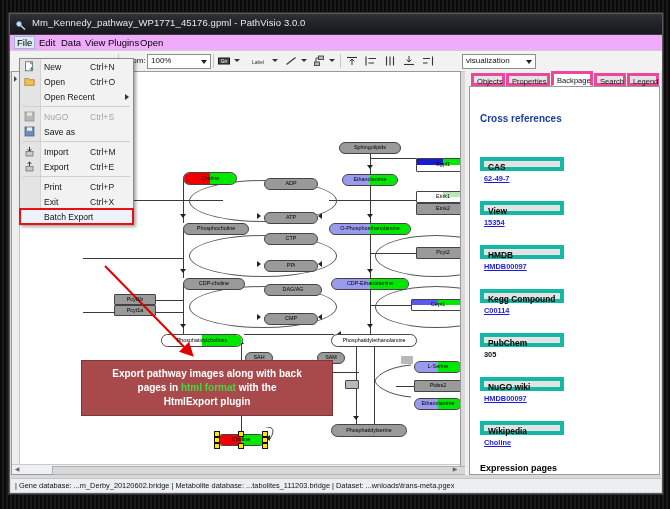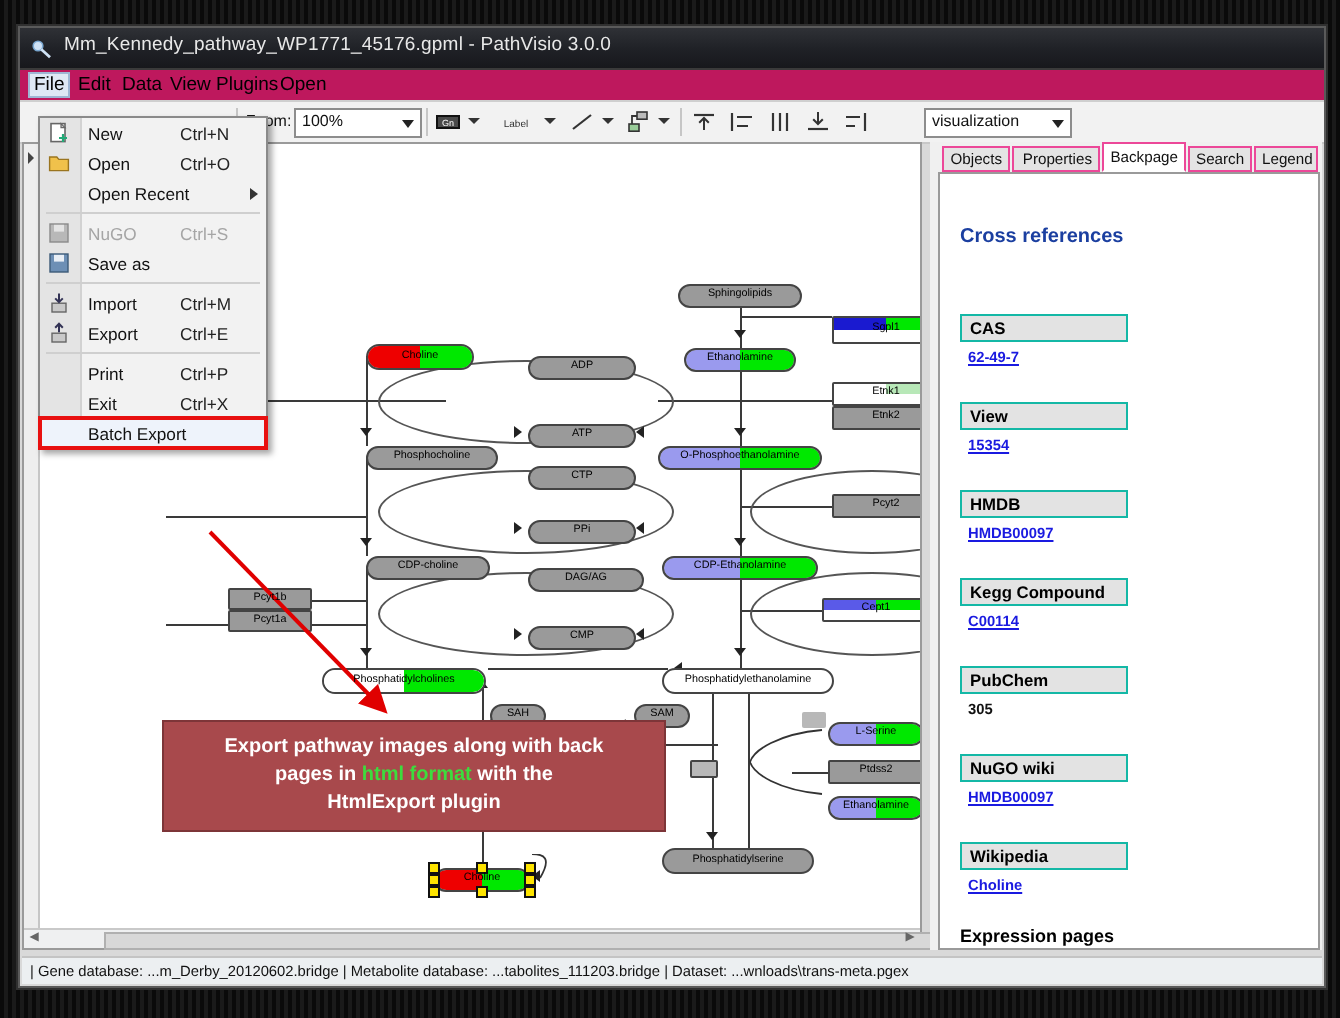--- a/index.html
+++ b/index.html
@@ -16,21 +16,21 @@
 
   
   .titlebar{position:relative;height:20px;
      background:linear-gradient(180deg,#2f3136 0%,#202227 50%,#17181c 100%);
      border-bottom:1px solid #3a3a3a;}
   .titlebar .tb-icon{position:absolute;left:5px;top:4px;width:12px;height:12px;}
   .titlebar .tb-text{position:absolute;left:22px;top:3px;font-size:9.5px;color:#e8e8e8;
      white-space:nowrap;letter-spacing:.1px;}
 
   
-  .menubar{position:relative;height:15px;background:#be185d;border-bottom:1px solid #cfcfcf;
+  .menubar{position:relative;height:15px;background:#f0abfc;border-bottom:1px solid #cfcfcf;
      font-size:9.5px;color:#000;}
   .menubar .mi{position:absolute;top:2px;padding:0 3px;line-height:11px;}
   .menubar .mi.sel{background:#dfe8f5;border:1px solid #9fb6d4;top:1px;padding:0 2px;}
 
   
   .toolbar{position:relative;height:20px;background:#f2f2f2;border-bottom:1px solid #c8c8c8;}
   .tb-sep{position:absolute;top:3px;width:1px;height:14px;background:#c6c6c6;}
   .zoomlabel{position:absolute;font-size:8px;color:#111;top:5px;}
   .combo{position:absolute;background:#fff;border:1px solid #8d8d8d;height:13px;}
   .combo .cval{position:absolute;left:3px;top:1px;font-size:8px;color:#111;}
@@ -93,28 +93,28 @@
   .mrow.dis .mlabel,.mrow.dis .maccel{color:#a5a5a5;}
   .mrow .msub{position:absolute;right:4px;top:5px;width:0;height:0;
      border-top:3px solid transparent;border-bottom:3px solid transparent;border-left:4px solid #333;}
   .mrow .micon{position:absolute;left:4px;top:2px;width:11px;height:11px;}
   .msep{position:relative;height:1px;margin:2px 3px;background:#cfcfcf;}
   .mrow.hl{outline:2px solid #e81010;outline-offset:-1px;background:#eef3fb;}
 
   
   .rpanel{position:absolute;left:455px;top:57px;width:196px;height:404px;background:#f0f0f0;}
   .tabstrip{position:relative;height:15px;}
-  .tab{position:absolute;top:2px;height:13px;background:#e4e4e4;border:1px solid #ec4899;
+  .tab{position:absolute;top:2px;height:13px;background:#e4e4e4;border:3px solid #ec4899;
      font-size:7.6px;color:#111;padding:0 3px;box-sizing:border-box;line-height:12px;text-align:right;}
   .tab.active{top:0;height:15px;background:#fff;border-bottom:1px solid #fff;line-height:14px;}
   .tabcontent{position:absolute;left:4px;top:15px;right:1px;bottom:0;background:#fff;border:1px solid #9a9a9a;
      box-sizing:border-box;overflow:hidden;}
   .xref-title{position:absolute;left:10px;top:26px;font-size:10px;font-weight:bold;color:#1b3fa0;}
   .xrow{position:absolute;left:10px;width:84px;}
-  .xhead{height:14px;background:#e3e3e3;border:1px solid #14b8a6;font-size:8.4px;font-weight:bold;
+  .xhead{height:14px;background:#e3e3e3;border:4px solid #14b8a6;font-size:8.4px;font-weight:bold;
      color:#000;line-height:13px;padding-left:4px;box-sizing:border-box;}
   .xval{margin-top:3px;font-size:7.4px;color:#1a1ae0;text-decoration:underline;padding-left:4px;font-weight:bold;}
   .xval.plain{color:#111;text-decoration:none;}
   .expdata{position:absolute;left:10px;font-size:9px;font-weight:bold;color:#000;}
 
   
   .statusbar{position:absolute;left:1px;bottom:1px;width:650px;height:14px;background:#eceff1;
      border-top:1px solid #c4c4c4;font-size:7.4px;color:#111;line-height:13px;padding-left:4px;
      box-sizing:border-box;white-space:nowrap;}
 </style>

